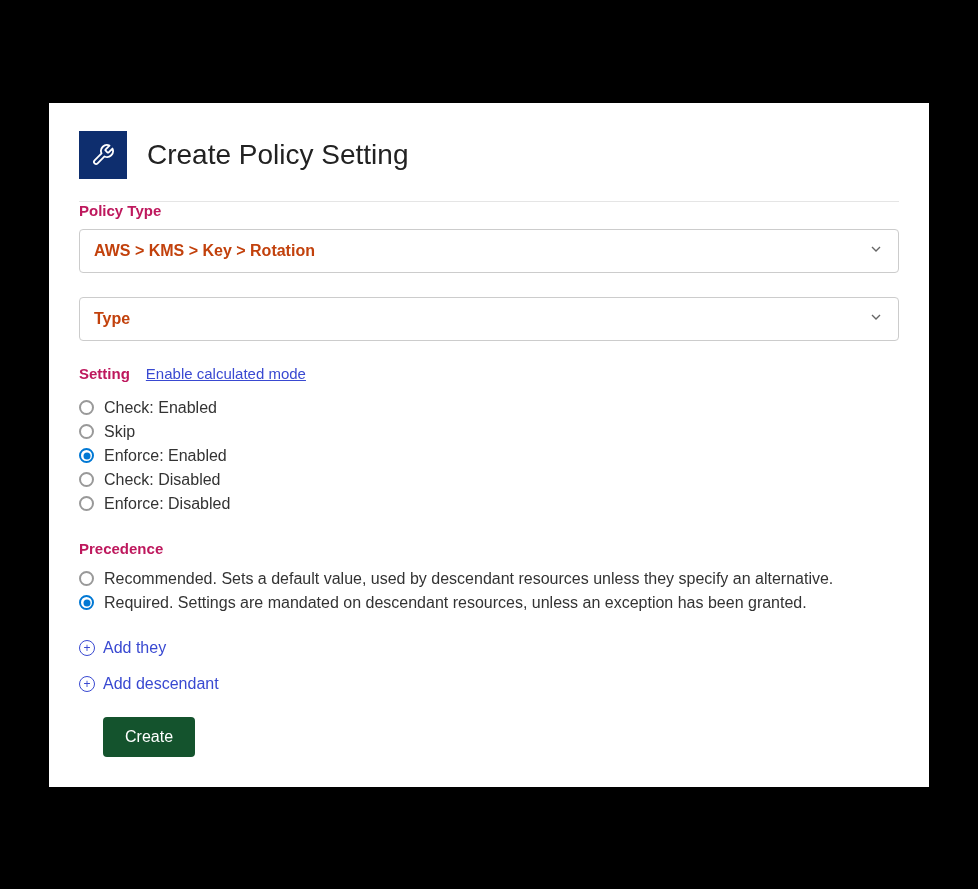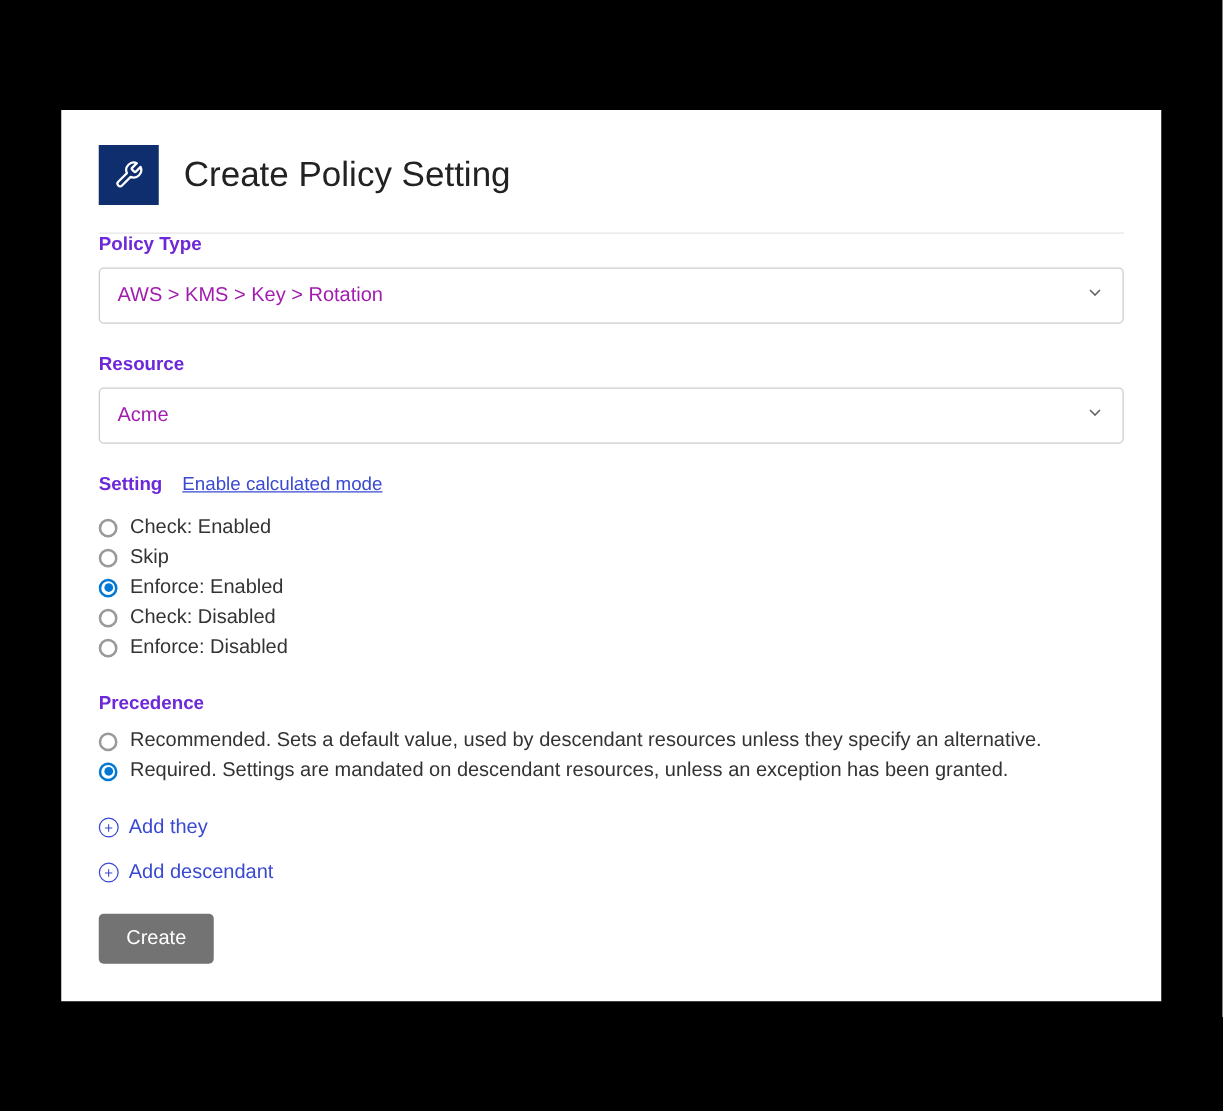--- a/index.html
+++ b/index.html
@@ -38,35 +38,36 @@
       color: #fff;
     }
     .header-title {
       font-size: 28px;
       font-weight: 400;
       color: #222;
     }
     .field-label {
       font-size: 15px;
       font-weight: 600;
-      color: #6d28d9;
+      color: #be185d;
       margin-bottom: 10px;
     }
     .select-box {
       width: 100%;
       border: 1px solid #ccc;
       border-radius: 4px;
       padding: 11px 14px;
       display: flex;
       justify-content: space-between;
       align-items: center;
       font-size: 16px;
-      color: #a21caf;
+      color: #c2410c;
       cursor: pointer;
       margin-bottom: 24px;
+      font-weight: bold;
     }
     .chevron {
       color: #666;
     }
     .setting-header {
       display: flex;
       align-items: baseline;
       gap: 16px;
       margin-bottom: 14px;
       margin-top: 12px;
@@ -128,28 +129,29 @@
       height: 16px;
       border: 1.5px solid #3949d1;
       border-radius: 50%;
       display: flex;
       align-items: center;
       justify-content: center;
       font-size: 12px;
       line-height: 1;
     }
     .btn-create {
-      background: #737373;
+      background: #14532d;
       color: #fff;
       border: none;
       padding: 11px 22px;
       font-size: 16px;
       border-radius: 4px;
       cursor: pointer;
       margin-top: 6px;
+      margin-left: 24px;
     }
   </style>
 </head>
 <body>
 
 <div class="panel">
   <div class="header">
     <div class="header-icon">
       <svg width="24" height="24" viewBox="0 0 24 24" fill="none" stroke="currentColor" stroke-width="1.8" stroke-linecap="round" stroke-linejoin="round">
         <path d="M14.7 6.3a1 1 0 0 0 0 1.4l1.6 1.6a1 1 0 0 0 1.4 0l3.77-3.77a6 6 0 0 1-7.94 7.94l-6.91 6.91a2.12 2.12 0 0 1-3-3l6.91-6.91a6 6 0 0 1 7.94-7.94l-3.76 3.76z"></path>
@@ -161,23 +163,22 @@
   <div class="field-label">Policy Type</div>
   <div class="select-box">
     <span>AWS &gt; KMS &gt; Key &gt; Rotation</span>
     <span class="chevron">
       <svg width="16" height="16" viewBox="0 0 24 24" fill="none" stroke="currentColor" stroke-width="2">
           <polyline points="6 9 12 15 18 9"></polyline>
         </svg>
     </span>
   </div>
 
-  <div class="field-label">Resource</div>
   <div class="select-box">
-    <span>Acme</span>
+    <span>Type</span>
     <span class="chevron">
       <svg width="16" height="16" viewBox="0 0 24 24" fill="none" stroke="currentColor" stroke-width="2">
           <polyline points="6 9 12 15 18 9"></polyline>
         </svg>
     </span>
   </div>
 
   <div class="setting-header">
     <span class="field-label" style="margin-bottom:0">Setting</span>
     <span class="link">Enable calculated mode</span>

